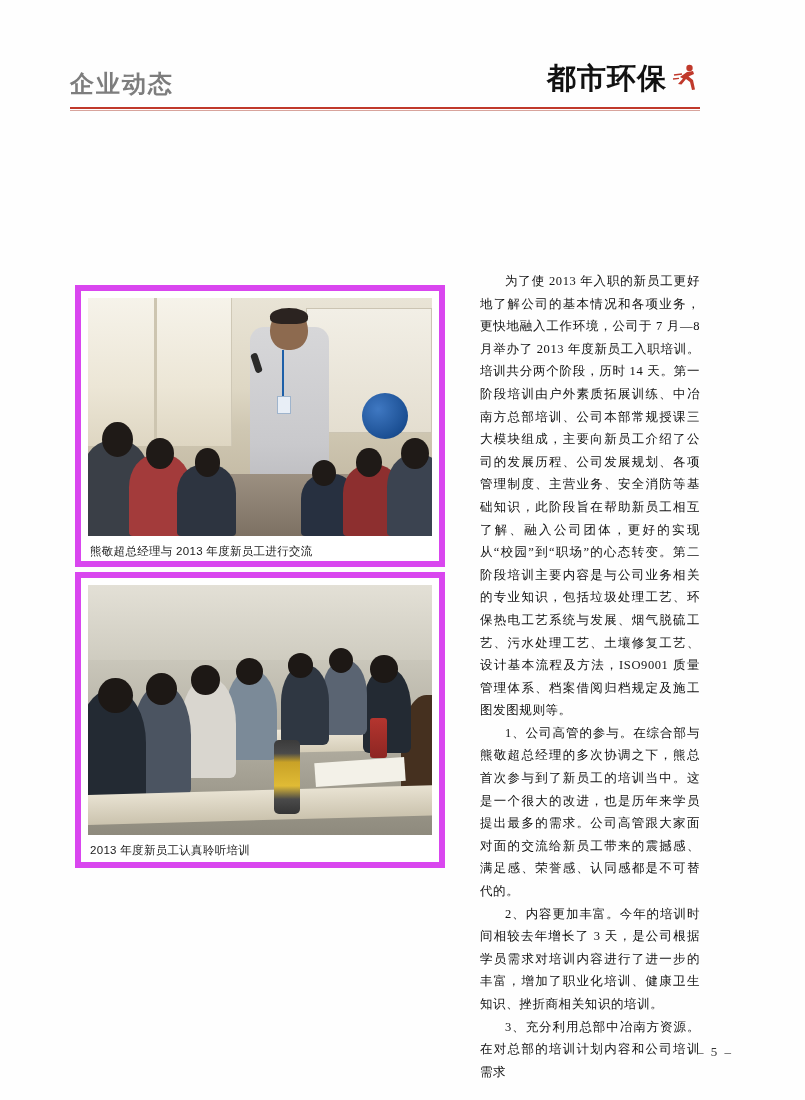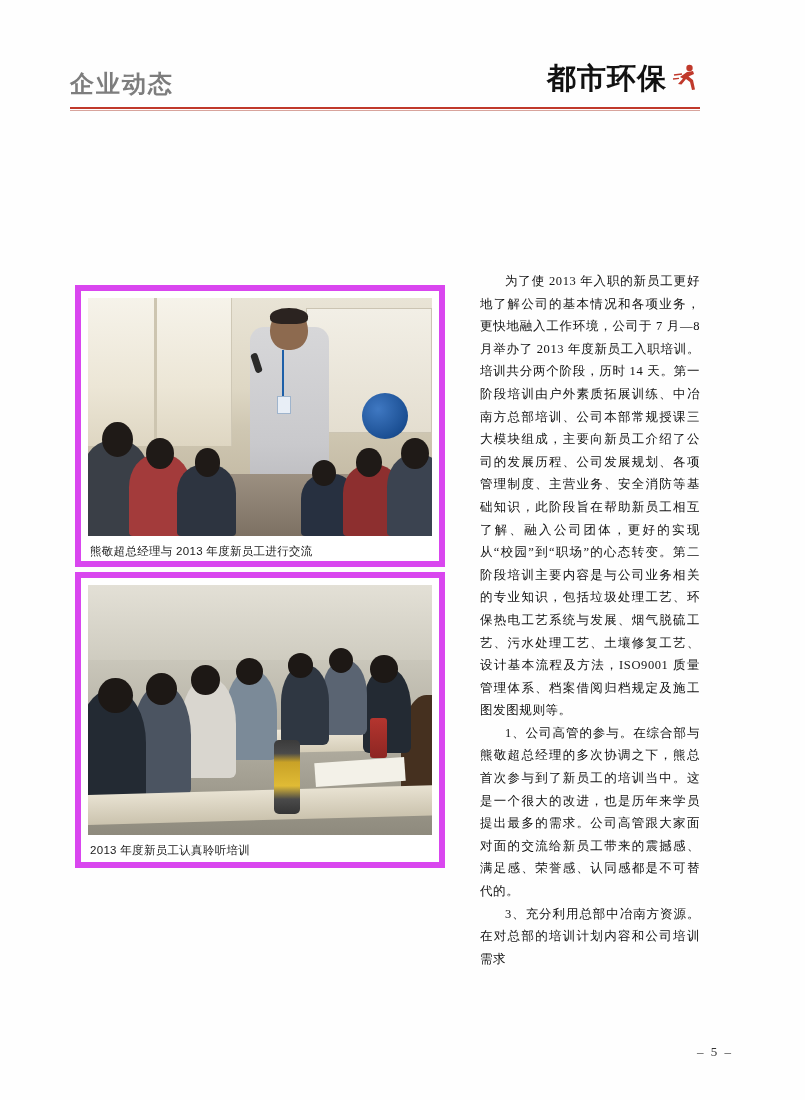--- a/index.html
+++ b/index.html
@@ -364,18 +364,19 @@
       <div class="p2-paper"></div>
       <div class="p2-cup"></div>
       <div class="p2-bottle"></div>
     </div>
     <div class="caption">2013 年度新员工认真聆听培训</div>
   </div>
 
   <div class="body-col">
     <p>为了使 2013 年入职的新员工更好地了解公司的基本情况和各项业务，更快地融入工作环境，公司于 7 月—8 月举办了 2013 年度新员工入职培训。培训共分两个阶段，历时 14 天。第一阶段培训由户外素质拓展训练、中冶南方总部培训、公司本部常规授课三大模块组成，主要向新员工介绍了公司的发展历程、公司发展规划、各项管理制度、主营业务、安全消防等基础知识，此阶段旨在帮助新员工相互了解、融入公司团体，更好的实现从“校园”到“职场”的心态转变。第二阶段培训主要内容是与公司业务相关的专业知识，包括垃圾处理工艺、环保热电工艺系统与发展、烟气脱硫工艺、污水处理工艺、土壤修复工艺、设计基本流程及方法，ISO9001 质量管理体系、档案借阅归档规定及施工图发图规则等。</p>
     <p>1、公司高管的参与。在综合部与熊敬超总经理的多次协调之下，熊总首次参与到了新员工的培训当中。这是一个很大的改进，也是历年来学员提出最多的需求。公司高管跟大家面对面的交流给新员工带来的震撼感、满足感、荣誉感、认同感都是不可替代的。</p>
+    <p>2、内容更加丰富。今年的培训时间相较去年增长了 3 天，是公司根据学员需求对培训内容进行了进一步的丰富，增加了职业化培训、健康卫生知识、挫折商相关知识的培训。</p>
     <p>3、充分利用总部中冶南方资源。在对总部的培训计划内容和公司培训需求</p>
   </div>
 
   <div class="page-number">– 5 –</div>
 
 </div>
 
 </body></html>

